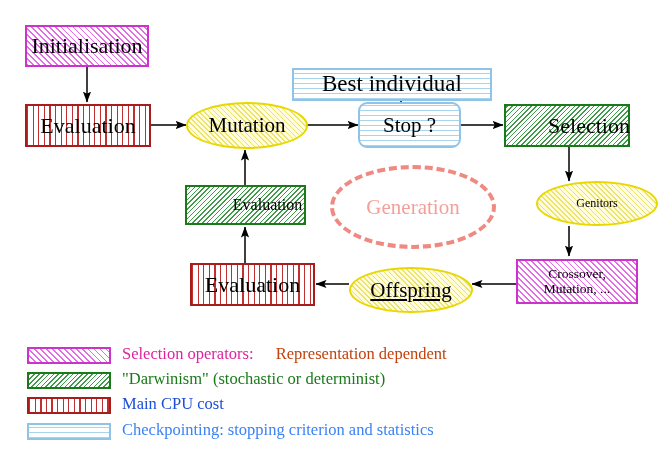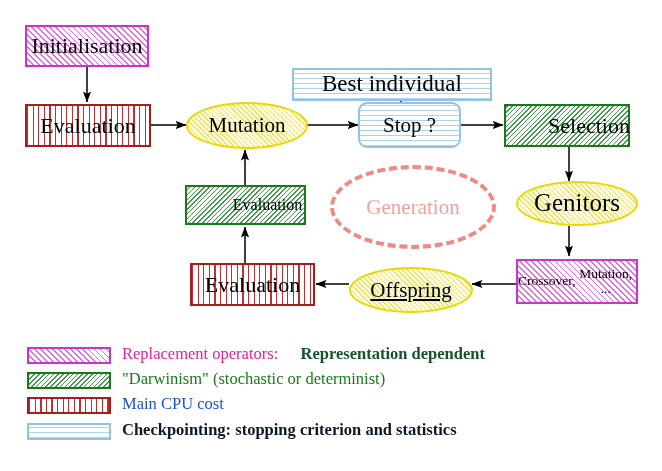--- a/index.html
+++ b/index.html
@@ -101,24 +101,24 @@
     z-index: 3;
   }
   .legend-text {
     position: absolute;
     left: 122px;
     white-space: nowrap;
     font-size: 16.5px;
     z-index: 3;
   }
   .lg-magenta { color: #e0239c; }
-  .lg-gold    { color: #14532d; font-weight: bold; }
+  .lg-gold    { color: #c2410c; }
   .lg-green   { color: #1a7a1a; }
   .lg-red     { color: #1d4ed8; }
-  .lg-blue    { color: #0f172a; font-weight: bold; }
+  .lg-blue    { color: #3b82f6; }
 </style>
 </head>
 <body>
 
 <svg id="canvas" viewBox="0 0 662 471" xmlns="http://www.w3.org/2000/svg">
   <defs>
     <marker id="ah" markerWidth="11" markerHeight="9" refX="10.5" refY="4.5" orient="auto" markerUnits="userSpaceOnUse">
       <path d="M0,0.4 L11,4.5 L0,8.6 L2.3,4.5 Z" fill="#000000"></path>
     </marker>
   </defs>
@@ -157,34 +157,34 @@
 <div class="node fill-blue" style="left:292px; top:36px; width:200px; height:33px; font-size:23px;margin-top:32px;">Best individual</div>
 
 <div class="node fill-blue rounded" style="left:358px; top:102px; width:103px; height:46px; font-size:21px;">Stop ?</div>
 
 <div class="node fill-green" style="left:504px; top:104px; width:126px; height:43px; font-size:22px;">Selection</div>
 
 <div class="node fill-green" style="left:185px; top:185px; width:121px; height:40px; font-size:16px;">Evaluation</div>
 
 <div class="gen-ellipse" style="left:330px; top:165px; width:166px; height:84px; font-size:21px;">Generation</div>
 
-<div class="node fill-yellow ellipse" style="left:516px; top:181px; width:122px; height:45px; font-size:25px;">Genitors</div>
+<div class="node fill-yellow ellipse" style="left:536px; top:181px; width:122px; height:45px; font-size:12px;">Genitors</div>
 
 <div class="node fill-red" style="left:190px; top:263px; width:125px; height:43px; font-size:22px;">Evaluation</div>
 
 <div class="node fill-yellow ellipse" style="left:349px; top:267px; width:124px; height:46px; font-size:21px;text-decoration:underline;">Offspring</div>
 
-<div class="node fill-magenta" style="left:516px; top:259px; width:122px; height:45px; font-size:13.5px; flex-direction:row;">
+<div class="node fill-magenta" style="left:516px; top:259px; width:122px; height:45px; font-size:13.5px; flex-direction:column;">
   <span>Crossover,</span>
   <span>Mutation, ...</span>
 </div>
 
 <div class="legend-swatch fill-magenta" style="left:27px; top:347px;"></div>
 <div class="legend-text" style="top:344px;">
-  <span class="lg-magenta">Replacement operators:</span>
+  <span class="lg-magenta">Selection operators:</span>
   <span style="display:inline-block; width:14px;"></span>
   <span class="lg-gold">Representation dependent</span>
 </div>
 
 <div class="legend-swatch fill-green" style="left:27px; top:372px;"></div>
 <div class="legend-text lg-green" style="top:369px;">"Darwinism" (stochastic or determinist)</div>
 
 <div class="legend-swatch fill-red" style="left:27px; top:397px;"></div>
 <div class="legend-text lg-red" style="top:394px;">Main CPU cost</div>
 

